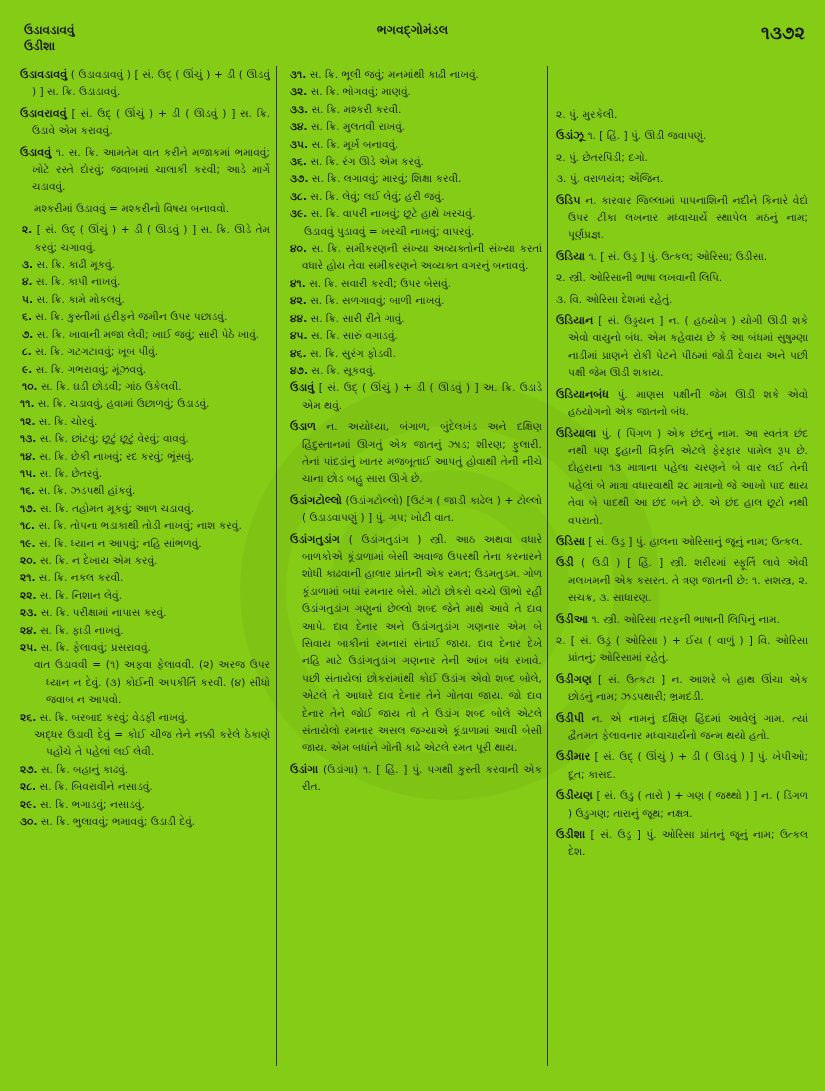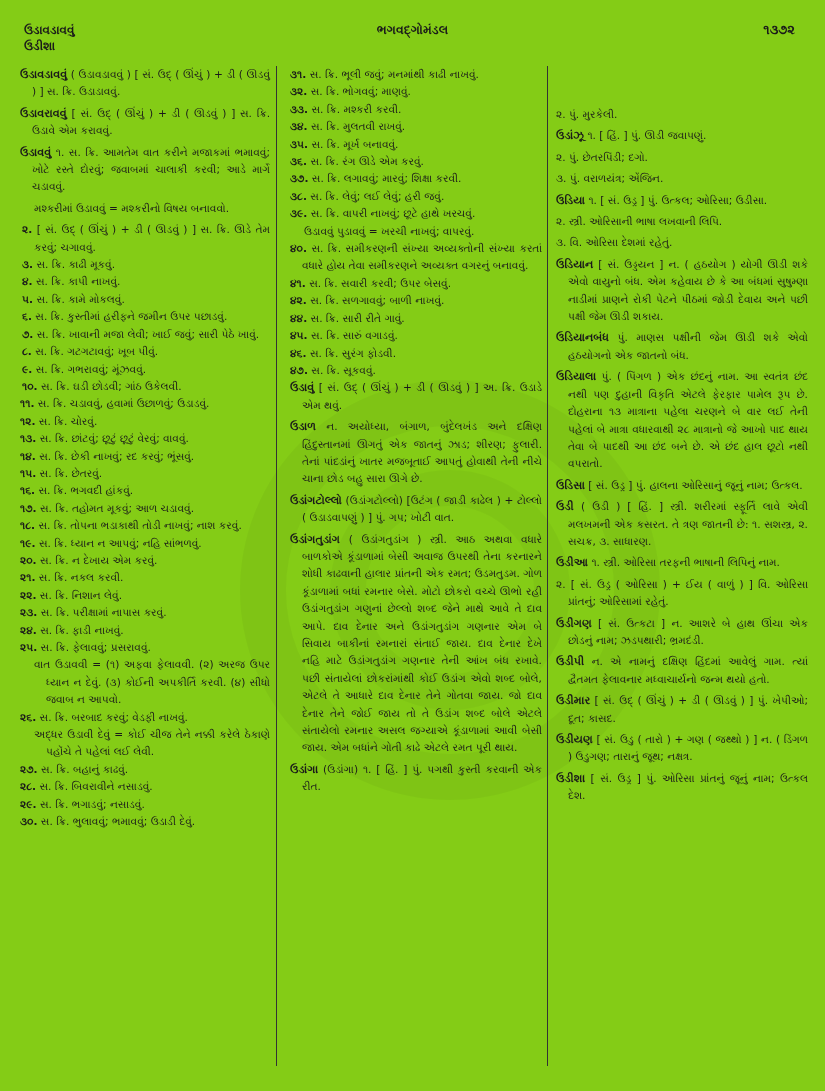--- a/index.html
+++ b/index.html
@@ -5,21 +5,21 @@
   html, body { margin:0; padding:0; background:#ffffff; }
   body { width:825px; height:1091px; position:relative; overflow:hidden;
          font-family:"DejaVu Sans", sans-serif; color:#1a1a1a; }
   .page { position:absolute; left:0; top:0; width:825px; height:1091px; background:#84cc16; }
   .watermark { position:absolute; left:240px; top:380px; width:420px; height:420px;
                border-radius:50%; border:46px solid rgba(0,0,0,0.035); box-sizing:border-box; }
   .watermark2 { position:absolute; left:330px; top:470px; width:240px; height:240px;
                border-radius:50%; border:36px solid rgba(0,0,0,0.03); box-sizing:border-box; }
   .hdr-left { position:absolute; left:24px; top:22px; font-weight:bold; font-size:12px; line-height:16px; }
   .hdr-center { position:absolute; left:0; right:0; top:22px; text-align:center; font-weight:bold; font-size:12.5px; }
-  .hdr-right { position:absolute; right:30px; top:22px; font-weight:bold; font-size:13px; }
+  .hdr-right { position:absolute; right:20px; top:22px; font-weight:bold; font-size:18px; }
   .col { position:absolute; top:66px; font-size:10.6px; line-height:17.4px; }
   .col1 { left:20px; width:250px; }
   .col2 { left:290px; width:252px; }
   .col3 { left:556px; width:252px;margin-top:40px; }
   .rule { position:absolute; top:66px; width:1px; background:#333; height:1000px; }
   .rule1 { left:276px; }
   .rule2 { left:547px; }
   .entry { margin:0 0 4px 0; text-align:justify; }
   .entry .hw { font-weight:bold; font-size:11.2px; }
   .line { padding-left:12px; text-indent:-12px; text-align:justify; }
@@ -56,21 +56,21 @@
     <div class="line sub"><span class="num">૬.</span> <span>સ. ક્રિ. કુસ્તીમાં હરીફને જમીન ઉપર પછાડવું.</span></div>
     <div class="line sub"><span class="num">૭.</span> <span>સ. ક્રિ. ખાવાની મજા લેવી; ખાઈ જવું; સારી પેઠે ખાવું.</span></div>
     <div class="line sub"><span class="num">૮.</span> <span>સ. ક્રિ. ગટગટાવવું; ખૂબ પીવું.</span></div>
     <div class="line sub"><span class="num">૯.</span> <span>સ. ક્રિ. ગભરાવવું; મૂંઝવવું.</span></div>
     <div class="line sub"><span class="num">૧૦.</span> <span>સ. ક્રિ. ઘડી છોડવી; ગાંઠ ઉકેલવી.</span></div>
     <div class="line"><span class="num">૧૧.</span> <span>સ. ક્રિ. ચડાવવું, હવામાં ઉછાળવું; ઉડાડવું.</span></div>
     <div class="line"><span class="num">૧૨.</span> <span>સ. ક્રિ. ચોરવું.</span></div>
     <div class="line"><span class="num">૧૩.</span> <span>સ. ક્રિ. છાંટવું; છૂટું છૂટું વેરવું; વાવવું.</span></div>
     <div class="line"><span class="num">૧૪.</span> <span>સ. ક્રિ. છેકી નાખવું; રદ કરવું; ભૂંસવું.</span></div>
     <div class="line"><span class="num">૧૫.</span> <span>સ. ક્રિ. છેતરવું.</span></div>
-    <div class="line"><span class="num">૧૬.</span> <span>સ. ક્રિ. ભગવદી હાંકવું.</span></div>
+    <div class="line"><span class="num">૧૬.</span> <span>સ. ક્રિ. ઝડપથી હાંકવું.</span></div>
     <div class="line"><span class="num">૧૭.</span> <span>સ. ક્રિ. તહોમત મૂકવું; આળ ચડાવવું.</span></div>
     <div class="line"><span class="num">૧૮.</span> <span>સ. ક્રિ. તોપના ભડાકાથી તોડી નાખવું; નાશ કરવું.</span></div>
     <div class="line"><span class="num">૧૯.</span> <span>સ. ક્રિ. ધ્યાન ન આપવું; નહિ સાંભળવું.</span></div>
     <div class="line"><span class="num">૨૦.</span> <span>સ. ક્રિ. ન દેખાય એમ કરવું.</span></div>
     <div class="line"><span class="num">૨૧.</span> <span>સ. ક્રિ. નકલ કરવી.</span></div>
     <div class="line"><span class="num">૨૨.</span> <span>સ. ક્રિ. નિશાન લેવું.</span></div>
     <div class="line"><span class="num">૨૩.</span> <span>સ. ક્રિ. પરીક્ષામાં નાપાસ કરવું.</span></div>
     <div class="line"><span class="num">૨૪.</span> <span>સ. ક્રિ. ફાડી નાખવું.</span></div>
     <div class="line"><span class="num">૨૫.</span> <span>સ. ક્રિ. ફેલાવવું; પ્રસરાવવું.</span></div>
     <div class="idiom">વાત ઉડાવવી = (૧) અફવા ફેલાવવી. (૨) અરજ ઉપર ધ્યાન ન દેવું. (૩) કોઈની અપકીર્તિ કરવી. (૪) સીધો જવાબ ન આપવો.</div>
@@ -105,20 +105,21 @@
     <div class="entry line"><span class="hw">ઉડાંગટોલ્લો</span> <span>(ઉડાંગટોલ્લો) [ઉટંગ ( જાડી કાઢેલ ) + ટોલ્લો ( ઉડાડવાપણું ) ] પું. ગપ; ખોટી વાત.</span></div>
     <div class="entry line"><span class="hw">ઉડાંગતુડાંગ</span> <span>( ઉડાંગતુડાંગ ) સ્ત્રી. આઠ અથવા વધારે બાળકોએ કૂંડાળામાં બેસી અવાજ ઉપરથી તેના કરનારને શોધી કાઢવાની હાલાર પ્રાંતની એક રમત; ઉડમતુડમ. ગોળ કૂંડાળામાં બધાં રમનાર બેસે. મોટો છોકરો વચ્ચે ઊભો રહી ઉડાંગતુડાંગ ગણુનાં છેલ્લો શબ્દ જેને માથે આવે તે દાવ આપે. દાવ દેનાર અને ઉડાંગતુડાંગ ગણનાર એમ બે સિવાય બાકીનાં રમનારાં સંતાઈ જાય. દાવ દેનાર દેખે નહિ માટે ઉડાંગતુડાંગ ગણનાર તેની આંખ બંધ રખાવે. પછી સંતાયેલાં છોકરાંમાંથી કોઈ ઉડાંગ એવો શબ્દ બોલે, એટલે તે આધારે દાવ દેનાર તેને ગોતવા જાય. જો દાવ દેનાર તેને જોઈ જાય તો તે ઉડાંગ શબ્દ બોલે એટલે સંતાયેલો રમનાર અસલ જગ્યાએ કૂંડાળામાં આવી બેસી જાય. એમ બધાંને ગોતી કાઢે એટલે રમત પૂરી થાય.</span></div>
     <div class="entry line"><span class="hw">ઉડાંગા</span> <span>(ઉડાંગા) ૧. [ હિં. ] પું. પગથી કુસ્તી કરવાની એક રીત.</span></div>
   </div>
 
   <div class="col col3">
     <div class="entry line"><span class="hw"></span> <span>૨. પું. મુરકેલી.</span></div>
     <div class="entry line"><span class="hw">ઉડાંઝૂ</span> <span>૧. [ હિં. ] પું. ઊડી જવાપણું.</span></div>
     <div class="entry line"><span class="hw"></span> <span>૨. પું. છેતરપિંડી; દગો.</span></div>
     <div class="entry line"><span class="hw"></span> <span>૩. પું. વરાળયંત્ર; એંજિન.</span></div>
+    <div class="entry line"><span class="hw">ઉડિપ</span> <span>ન. કારવાર જિલ્લામાં પાપનાશિની નદીને કિનારે વેદો ઉપર ટીકા લખનાર મધ્વાચાર્યે સ્થાપેલ મઠનું નામ; પૂર્ણપ્રજ્ઞ.</span></div>
     <div class="entry line"><span class="hw">ઉડિયા</span> <span>૧. [ સં. ઉડ્ર ] પું. ઉત્કલ; ઓરિસા; ઉડીસા.</span></div>
     <div class="entry line"><span class="hw"></span> <span>૨. સ્ત્રી. ઓરિસાની ભાષા લખવાની લિપિ.</span></div>
     <div class="entry line"><span class="hw"></span> <span>૩. વિ. ઓરિસા દેશમાં રહેતું.</span></div>
     <div class="entry line"><span class="hw">ઉડિયાન</span> <span>[ સં. ઉડ્ડયન ] ન. ( હઠયોગ ) યોગી ઊડી શકે એવો વાયુનો બંધ. એમ કહેવાય છે કે આ બંધમાં સુષુમ્ણા નાડીમાં પ્રાણને રોકી પેટને પીઠમાં જોડી દેવાય અને પછી પક્ષી જેમ ઊડી શકાય.</span></div>
     <div class="entry line"><span class="hw">ઉડિયાનબંધ</span> <span>પું. માણસ પક્ષીની જેમ ઊડી શકે એવો હઠયોગનો એક જાતનો બંધ.</span></div>
     <div class="entry line"><span class="hw">ઉડિયાલા</span> <span>પું. ( પિંગળ ) એક છંદનું નામ. આ સ્વતંત્ર છંદ નથી પણ દુહાની વિકૃતિ એટલે ફેરફાર પામેલ રૂપ છે. દોહરાના ૧૩ માત્રાના પહેલા ચરણને બે વાર લઈ તેની પહેલાં બે માત્રા વધારવાથી ૨૮ માત્રાનો જે આખો પાદ થાય તેવા બે પાદથી આ છંદ બને છે. એ છંદ હાલ છૂટો નથી વપરાતો.</span></div>
     <div class="entry line"><span class="hw">ઉડિસા</span> <span>[ સં. ઉડ્ર ] પું. હાલના ઓરિસાનું જૂનું નામ; ઉત્કલ.</span></div>
     <div class="entry line"><span class="hw">ઉડી</span> <span>( ઉડી ) [ હિં. ] સ્ત્રી. શરીરમાં સ્ફૂર્તિ લાવે એવી મલખમની એક કસરત. તે ત્રણ જાતની છે: ૧. સશસ્ત્ર, ૨. સચક્ર, ૩. સાધારણ.</span></div>
     <div class="entry line"><span class="hw">ઉડીઆ</span> <span>૧. સ્ત્રી. ઓરિસા તરફની ભાષાની લિપિનું નામ.</span></div>
     <div class="entry line"><span class="hw"></span> <span>૨. [ સં. ઉડ્ર ( ઓરિસા ) + ઈય ( વાળું ) ] વિ. ઓરિસા પ્રાંતનું; ઓરિસામાં રહેતું.</span></div>

